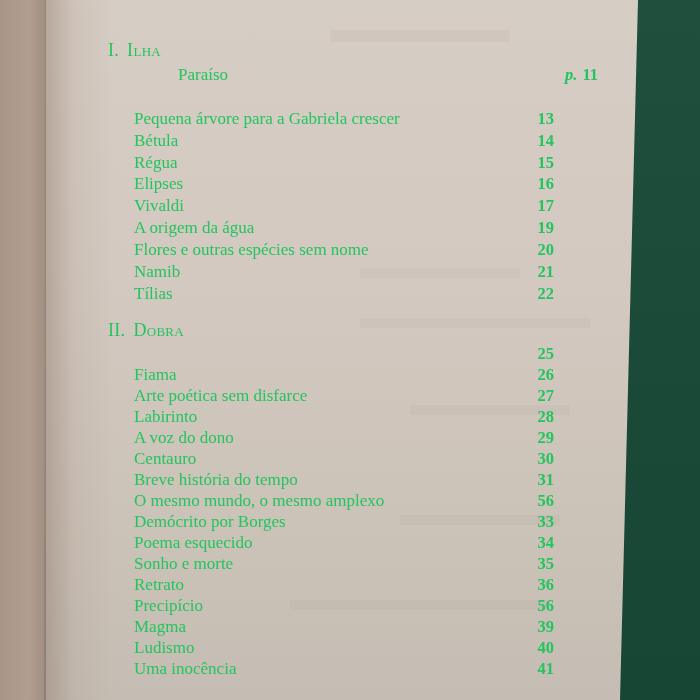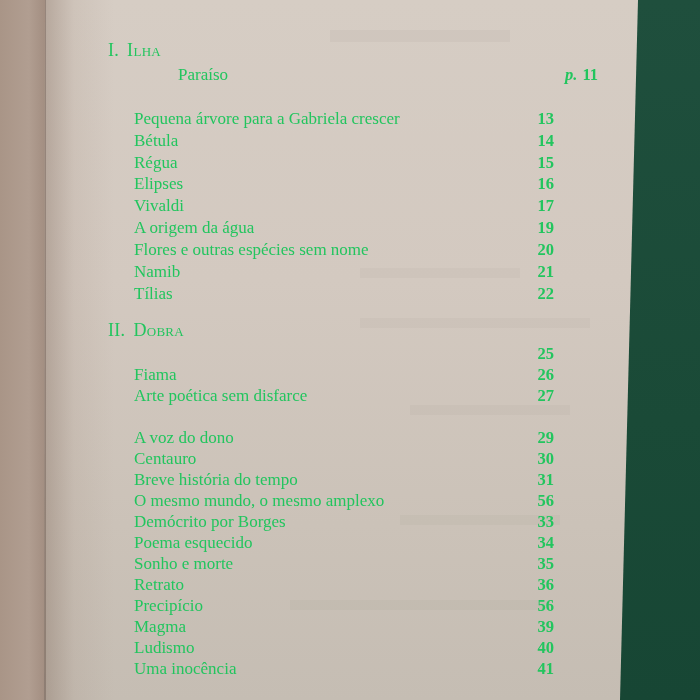--- a/index.html
+++ b/index.html
@@ -127,20 +127,24 @@
     <span class="pg">25</span>
   </div>
   <div class="entry" style="top:364px;">
     <span class="title">Fiama</span>
     <span class="pg">26</span>
   </div>
   <div class="entry" style="top:385px;">
     <span class="title">Arte poética sem disfarce</span>
     <span class="pg">27</span>
   </div>
+  <div class="entry" style="top:406px;">
+    <span class="title">Labirinto</span>
+    <span class="pg">28</span>
+  </div>
   <div class="entry" style="top:427px;">
     <span class="title">A voz do dono</span>
     <span class="pg">29</span>
   </div>
   <div class="entry" style="top:448px;">
     <span class="title">Centauro</span>
     <span class="pg">30</span>
   </div>
   <div class="entry" style="top:469px;">
     <span class="title">Breve história do tempo</span>

